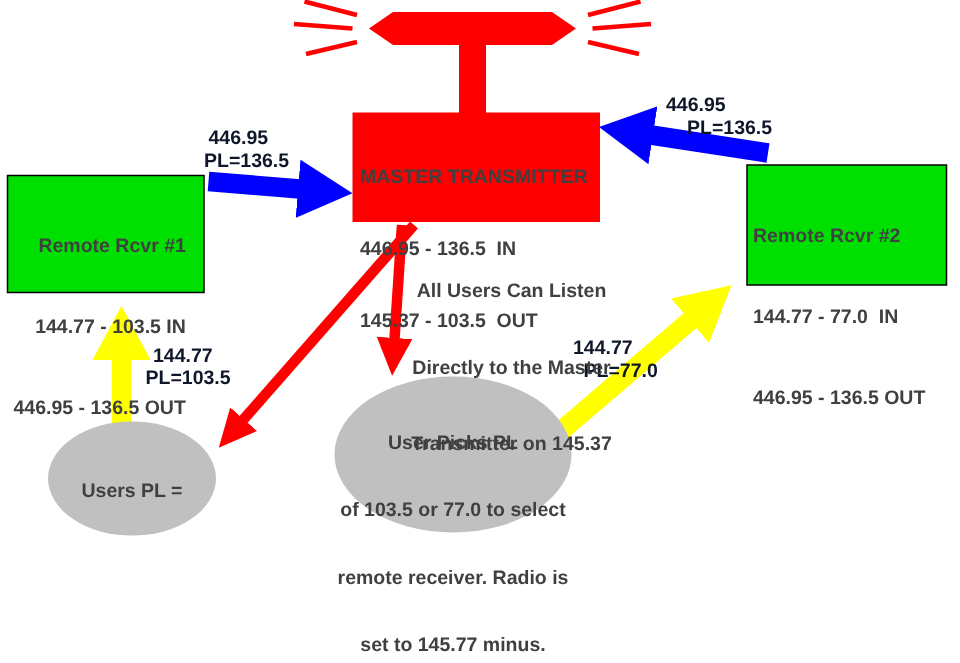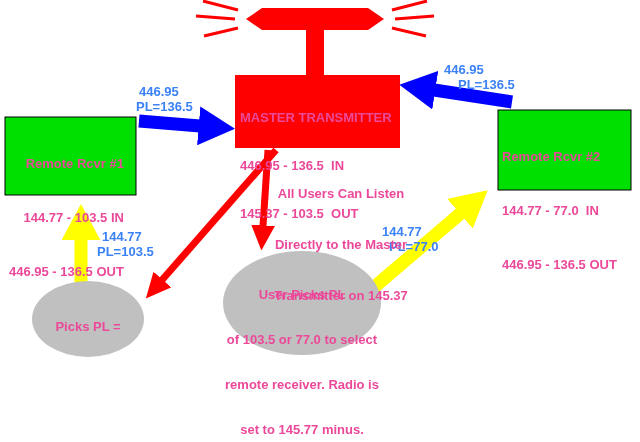--- a/index.html
+++ b/index.html
@@ -1,22 +1,22 @@
 <!DOCTYPE html>
 <html><head>
 <meta charset="utf-8">
 <style>
   html,body{margin:0;padding:0;background:#fff;}
   #stage{
     position:relative;width:640px;height:442px;background:#ffffff;overflow:hidden;
     font-family:"Liberation Sans", sans-serif;
   }
   #diagram-svg{position:absolute;left:0;top:0;}
-  .txt{position:absolute;font-weight:bold;font-size:13px;color:#ec4899;white-space:pre;line-height:16px;}
-  .blue{color:#3b82f6;}
+  .txt{position:absolute;font-weight:bold;font-size:13px;color:#404040;white-space:pre;line-height:16px;}
+  .blue{color:#0f172a;}
   .center{text-align:center;}
   .lh15{line-height:15px;}
   .lh17{line-height:17px;}
   .lh18{line-height:18px;}
 </style>
 </head>
 <body>
 
 <div id="stage">
 
@@ -91,21 +91,21 @@
   <div class="txt blue" style="left:382px;top:224px;">144.77</div>
   <div class="txt blue" style="left:389px;top:239px;">PL=77.0</div>
 
   <div class="txt center lh17" style="left:268px;top:151px;width:146px;">
     <div>All Users Can Listen</div>
     <div>Directly to the Master</div>
     <div>Transmitter on 145.37</div>
   </div>
 
   <div class="txt center lh15" style="left:33px;top:289px;width:110px;">
-    <div>Picks PL =</div>
+    <div>Users PL =</div>
   </div>
 
   <div class="txt center lh15" style="left:218px;top:257px;width:168px;">
     <div>User Picks PL</div>
     <div>of 103.5 or 77.0 to select</div>
     <div>remote receiver. Radio is</div>
     <div>set to 145.77 minus.</div>
     
   </div>
 

